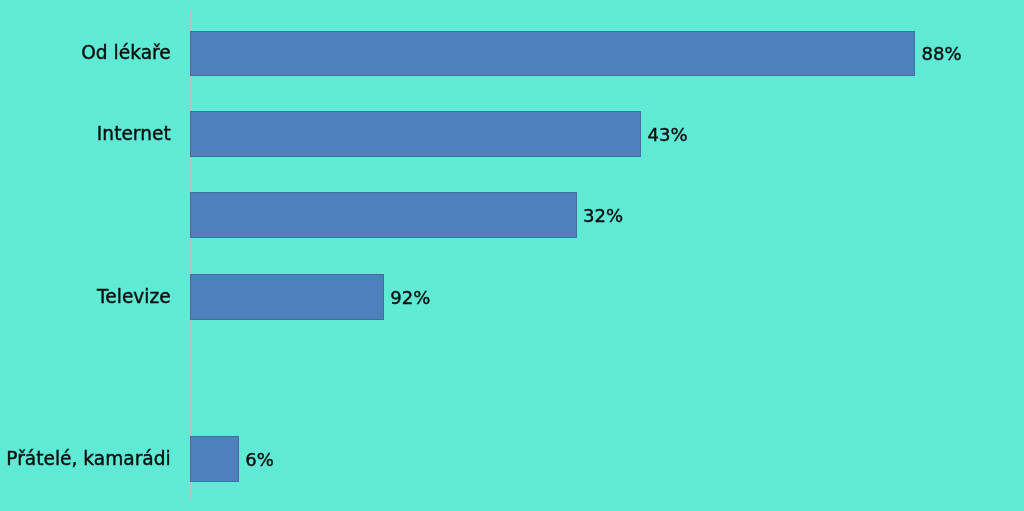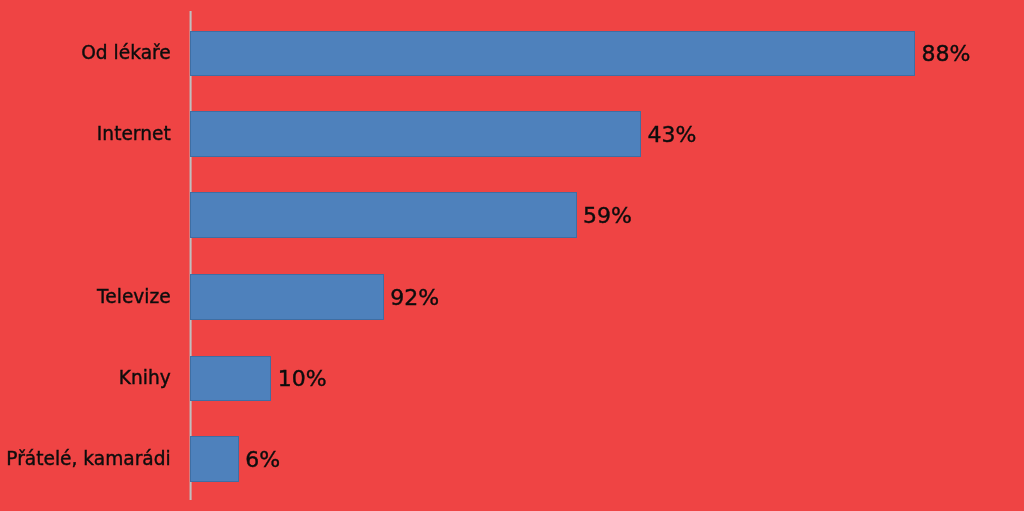--- a/index.html
+++ b/index.html
@@ -12,21 +12,21 @@
     width: 1024px;
     height: 511px;
     overflow: hidden;
     font-family: "DejaVu Sans", sans-serif;
     -webkit-font-smoothing: antialiased;
   }
   #chart {
     position: relative;
     width: 1024px;
     height: 511px;
-    background: #ef4444;
+    background: #5eead4;
     overflow: hidden;
   }
   .axis-line {
     position: absolute;
     left: 188.5px;
     top: 11px;
     width: 3px;
     height: 489px;
     background: linear-gradient(to right,
                 rgba(191,191,191,0) 0%,
@@ -68,21 +68,21 @@
     top: 0;
     height: 45.7px;
     background: #4E81BC;
     border: 1px solid #3F6EA3;
     box-sizing: border-box;
   }
   .val-label {
     position: absolute;
     top: 0.3px;
     height: 45.7px;
-    font-size: 22px;
+    font-size: 18px;
     color: #0d0d0d;
     white-space: nowrap;
     display: flex;
     align-items: center;
     -webkit-text-stroke: 0.4px #0d0d0d;
     -webkit-font-smoothing: antialiased;
     filter: opacity(1);
   }
 </style>
 </head>
@@ -101,34 +101,29 @@
     </div>
 
     <div class="row" style="top:111.3px">
       <div class="cat-label" style="color: rgb(13, 13, 13); text-align: right;">Internet</div>
       <div class="bar" style="width: 451px; left: 190px; background: rgb(78, 129, 188); border-color: rgb(63, 110, 163);"></div>
       <div class="val-label" style="left: 647.5px; color: rgb(13, 13, 13);">43%</div>
     </div>
 
     <div class="row" style="top:192px">
       <div class="bar" style="width: 386.5px; left: 190px; background: rgb(78, 129, 188); border-color: rgb(63, 110, 163);"></div>
-      <div class="val-label" style="left: 583px; color: rgb(13, 13, 13);">59%</div>
+      <div class="val-label" style="left: 583px; color: rgb(13, 13, 13);">32%</div>
     </div>
 
     <div class="row" style="top:274.4px">
       <div class="cat-label" style="color: rgb(13, 13, 13);">Televize</div>
       <div class="bar" style="width: 193.8px; left: 190px; background: rgb(78, 129, 188); border-color: rgb(63, 110, 163);"></div>
       <div class="val-label" style="left: 390.3px; color: rgb(13, 13, 13);">92%</div>
     </div>
 
-    <div class="row" style="top:355.6px">
-      <div class="cat-label" style="color: rgb(13, 13, 13);">Knihy</div>
-      <div class="bar" style="width: 81.3px; left: 190px; background: rgb(78, 129, 188); border-color: rgb(63, 110, 163);"></div>
-      <div class="val-label" style="left: 277.8px; color: rgb(13, 13, 13);">10%</div>
-    </div>
 
     <div class="row" style="top:436.4px">
       <div class="cat-label" style="color: rgb(13, 13, 13); margin-left: 44px;">Přátelé, kamarádi</div>
       <div class="bar" style="width: 48.8px; left: 190px; background: rgb(78, 129, 188); border-color: rgb(63, 110, 163);"></div>
       <div class="val-label" style="left: 245.3px; color: rgb(13, 13, 13);">6%</div>
     </div>
 
   </div>
 </div>
 

